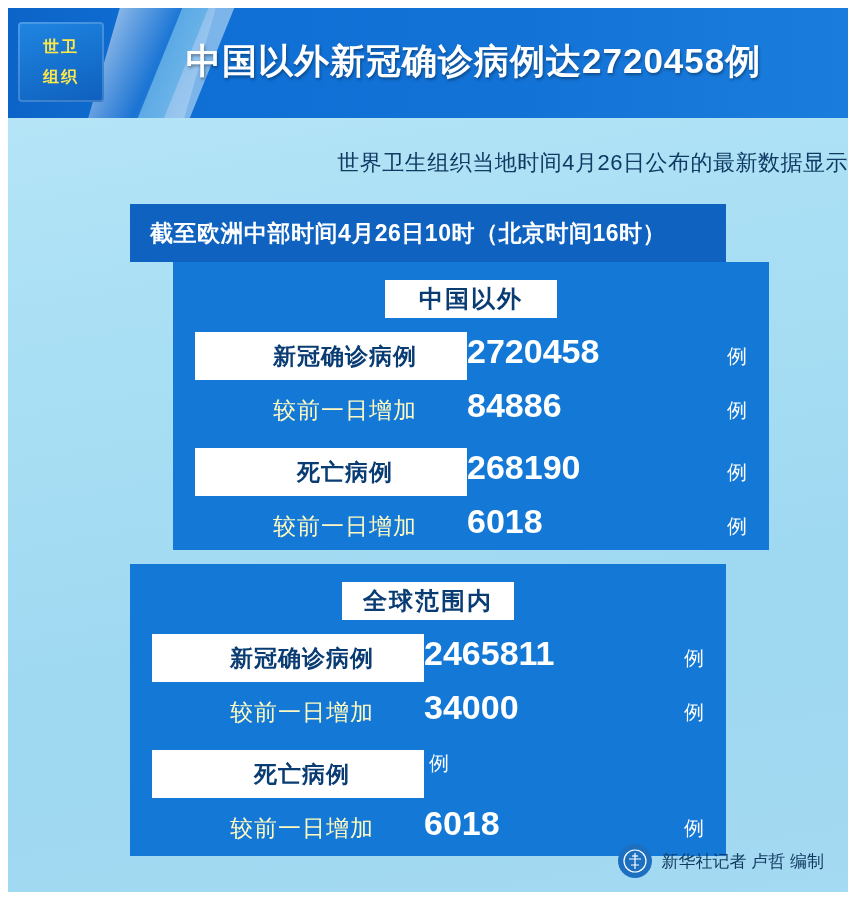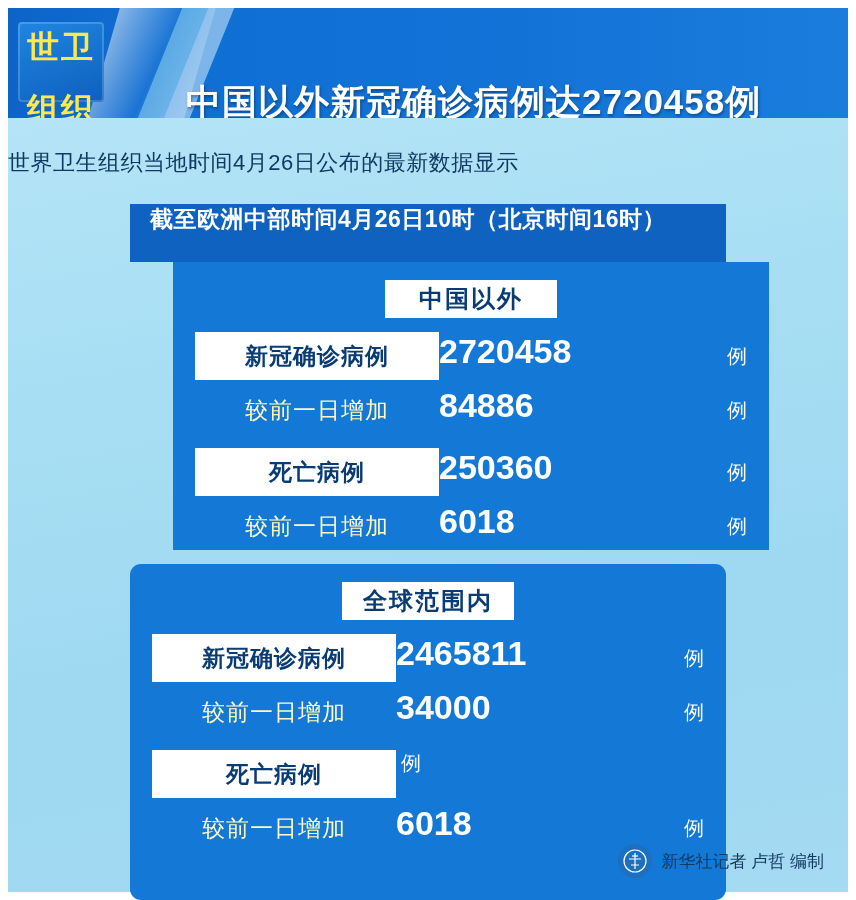--- a/index.html
+++ b/index.html
@@ -54,80 +54,78 @@
     background: linear-gradient(160deg, #1f86e2 0%, #0f5fbd 100%);
     border-radius: 4px;
     display: flex;
     flex-direction: column;
     align-items: center;
     justify-content: center;
     box-shadow: 0 0 0 2px rgba(255,255,255,.18) inset;
   }
   .logo-line {
     color: #ffe94a;
-    font-size: 32px;
+    font-size: 16px;
     font-weight: bold;
     letter-spacing: 2px;
     line-height: 30px;
-    margin-top: 32px;
   }
   .header-title {
     position: absolute;
     left: 178px;
     top: 30px;
     right: 12px;
     color: #ffffff;
     font-size: 35px;
     font-weight: bold;
     letter-spacing: 1px;
     text-shadow: 1px 2px 3px rgba(0,0,0,.35);
     white-space: nowrap;
-    margin-top: 41px;
   }
   
   .subtitle {
     position: absolute;
     left: 0;
     top: 140px;
     width: 840px;
-    text-align: left;
+    text-align: right;
     color: #103a63;
     font-size: 22px;
     letter-spacing: .5px;
   }
   
   .date-bar {
     position: absolute;
     left: 122px;
     top: 196px;
     width: 596px;
     height: 58px;
     background: #0f62bf;
     display: flex;
-    align-items: flex-start;
+    align-items: center;
     padding-left: 20px;
     box-sizing: border-box;
   }
   .date-bar-text {
     color: #ffffff;
     font-size: 23px;
     font-weight: bold;
     letter-spacing: .5px;
   }
   
   .panel {
     position: absolute;
     left: 122px;
     width: 596px;
     background: #1479d6;
     box-sizing: border-box;
     padding: 14px 22px 18px 22px;
   }
   .panel-1 { top: 254px; height: 288px; margin-left: 43px; }
-  .panel-2 { top: 556px; height: 336px; border-radius: 11px; }
+  .panel-2 { top: 556px; height: 292px; }
 
   .panel-title {
     margin: 4px auto 14px auto;
     width: 172px;
     height: 38px;
     background: #ffffff;
     display: flex;
     align-items: center;
     justify-content: center;
     color: #0a3c74;
@@ -142,20 +140,21 @@
     margin-bottom: 6px;
   }
   .row.gap { margin-bottom: 14px; }
   .row-label {
     width: 244px;
     display: flex;
     align-items: center;
     justify-content: center;
     font-size: 23px;
     letter-spacing: 1px;
+    padding-left: 28px;
   }
   .row-label.boxed {
     background: #ffffff;
     color: #0a3c74;
     font-weight: bold;
   }
   .row-label.plain {
     color: #fef9c3;
   }
   .row-value {
@@ -246,21 +245,21 @@
         <div class="row-label plain">较前一日增加</div>
         <div class="row-value">
           <span class="num">84886</span>
           <span class="unit">例</span>
         </div>
       </div>
 
       <div class="row">
         <div class="row-label boxed">死亡病例</div>
         <div class="row-value">
-          <span class="num">250360</span>
+          <span class="num">268190</span>
           <span class="unit">例</span>
         </div>
       </div>
 
       <div class="row">
         <div class="row-label plain">较前一日增加</div>
         <div class="row-value">
           <span class="num">6018</span>
           <span class="unit">例</span>
         </div>

